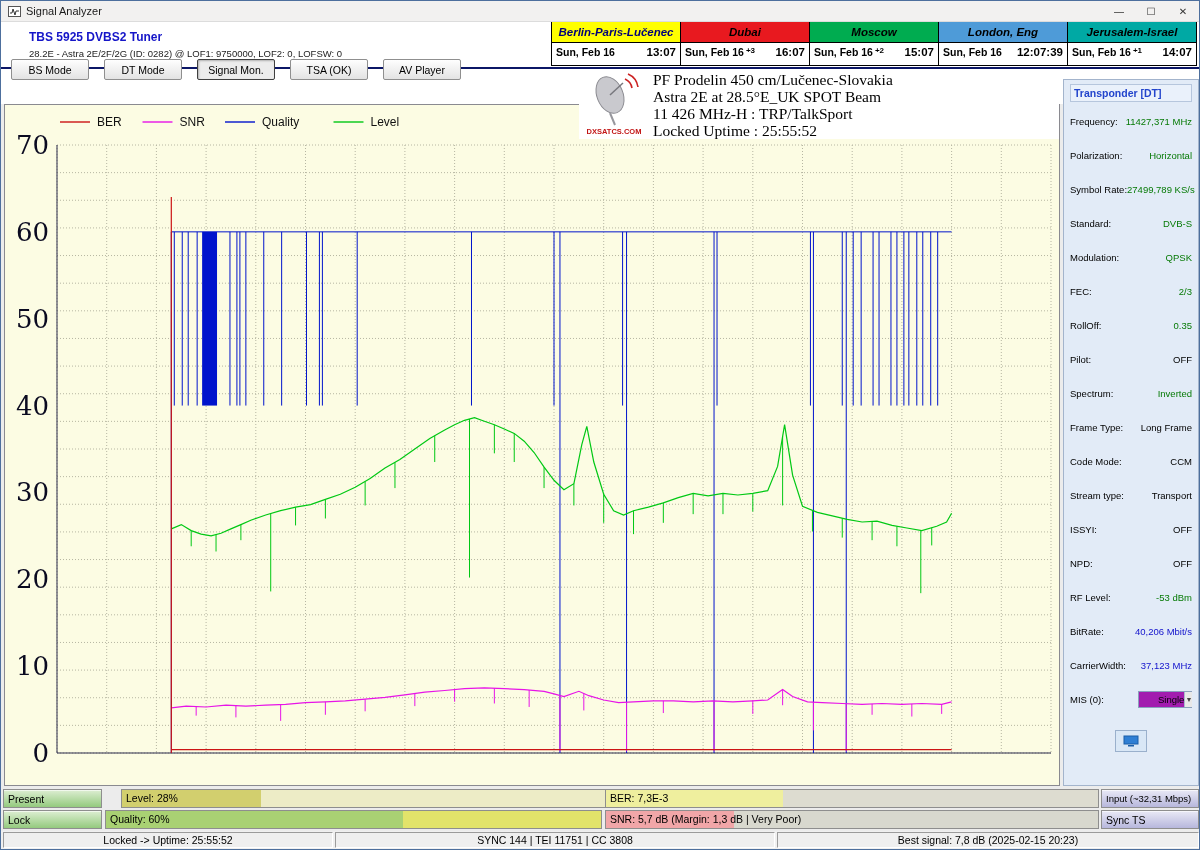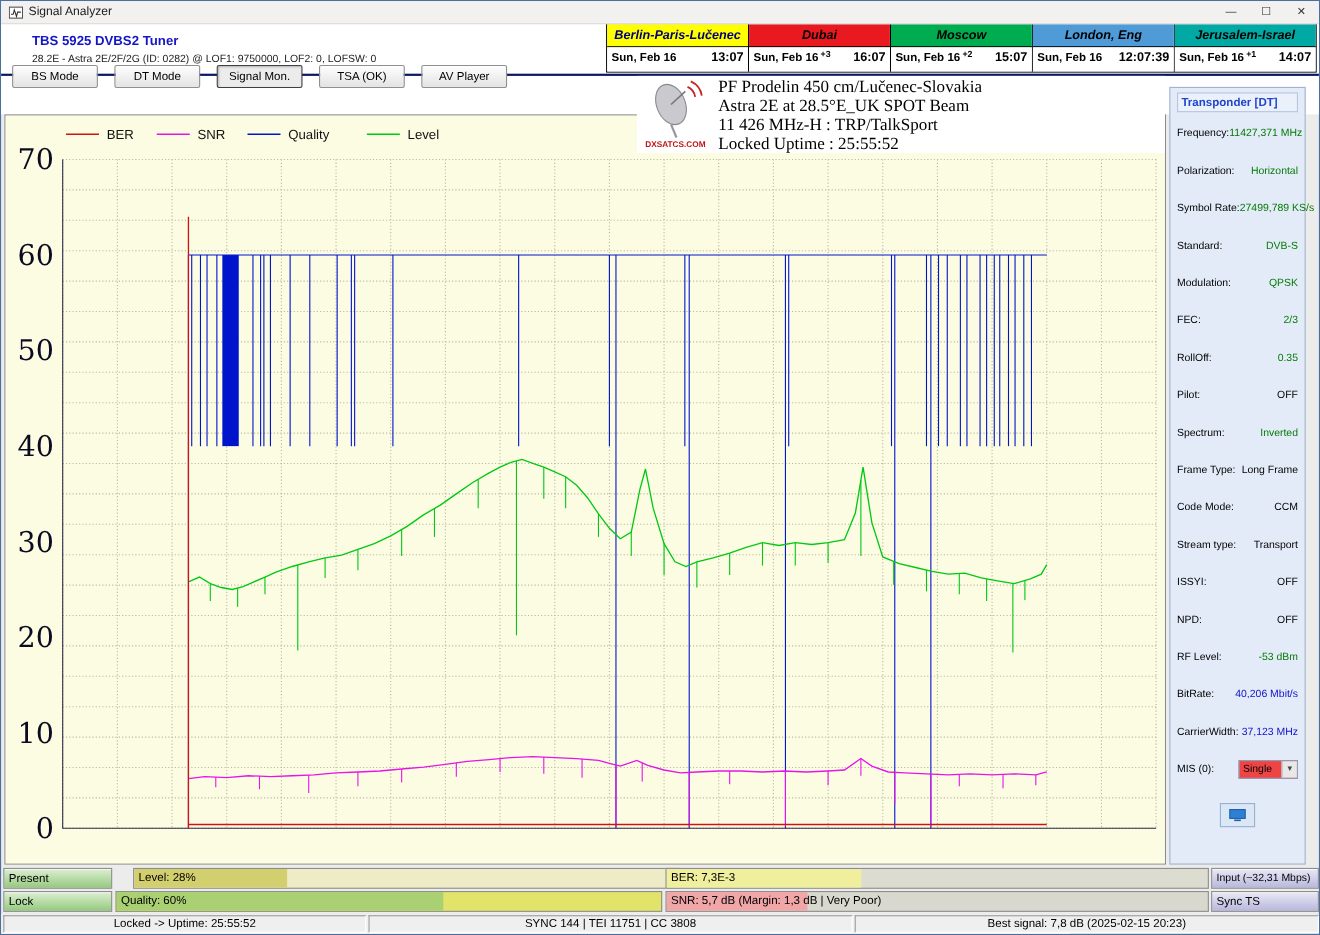--- a/index.html
+++ b/index.html
@@ -45,30 +45,30 @@
   svg.chart{display:block}
 
   
   .overlay{position:absolute;left:578px;top:68px;width:480px;height:70px;background:#fff;
            display:flex;z-index:5}
   .logo{width:62px;height:68px;flex:none;margin-left:4px}
   .overlay-text{padding:2px 0 0 8px;font-family:"Liberation Serif",serif;font-size:15.5px;
                 line-height:17px;color:#000;white-space:nowrap}
 
   
-  .tp-panel{position:absolute;left:1062px;top:78px;width:124px;height:707px;background:#e2ebf7;
+  .tp-panel{position:absolute;left:1062px;top:78px;width:136px;height:707px;background:#e2ebf7;
             border:1px solid #a3b4cc;box-sizing:border-box;padding:4px 6px;display:flex;flex-direction:column}
   .tp-title{font-size:10.5px;font-weight:bold;color:#2244cc;margin-bottom:2px;
             border:1px solid #b6c6dd;padding:2px 3px;background:#eaf1fb;flex:none}
   .tp-rows{flex:none}
   .tp-row{height:34px;display:flex;align-items:center;justify-content:space-between;font-size:9.5px}
   .tp-label{color:#000;white-space:nowrap}
   .tp-value{white-space:nowrap}
-  .mis-box{width:54px;height:17px;background:#ef4444;border:1px solid #8aa0bc;font-size:9.5px;
-           display:flex;align-items:center;padding-left:3px;box-sizing:border-box;cursor:default}
+  .mis-box{width:54px;height:17px;background:#a21caf;border:1px solid #8aa0bc;font-size:9.5px;
+           display:flex;align-items:center;padding-left:19px;box-sizing:border-box;cursor:default}
   .mis-arrow{margin-left:auto;width:13px;height:100%;background:#e8e8e8;border-left:1px solid #aabbcc;
              display:flex;align-items:center;justify-content:center;font-size:7px;color:#444}
   .panel-action{margin-top:14px;display:flex;justify-content:center}
   .pa-btn{width:30px;height:20px;background:#d9e7f6;border:1px solid #9ab0cc;display:flex;
           align-items:center;justify-content:center;cursor:default}
 
   
   .ind-row{position:absolute;left:0;width:1200px;height:19px}
   #ind-row-0{top:788px} #ind-row-1{top:809px}
   .seg{position:absolute;top:0;height:19px;box-sizing:border-box;border:1px solid #8e8e8e;

